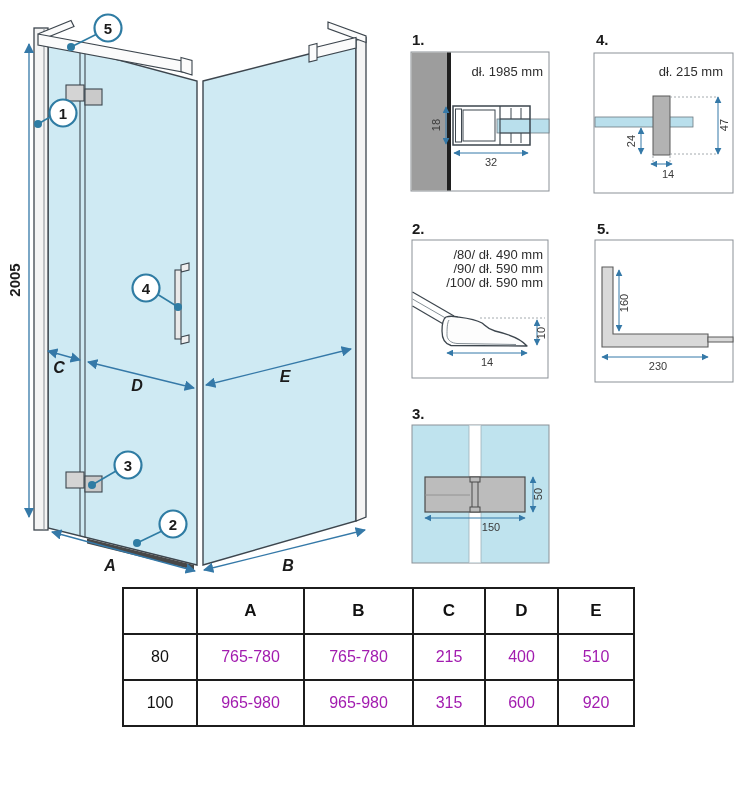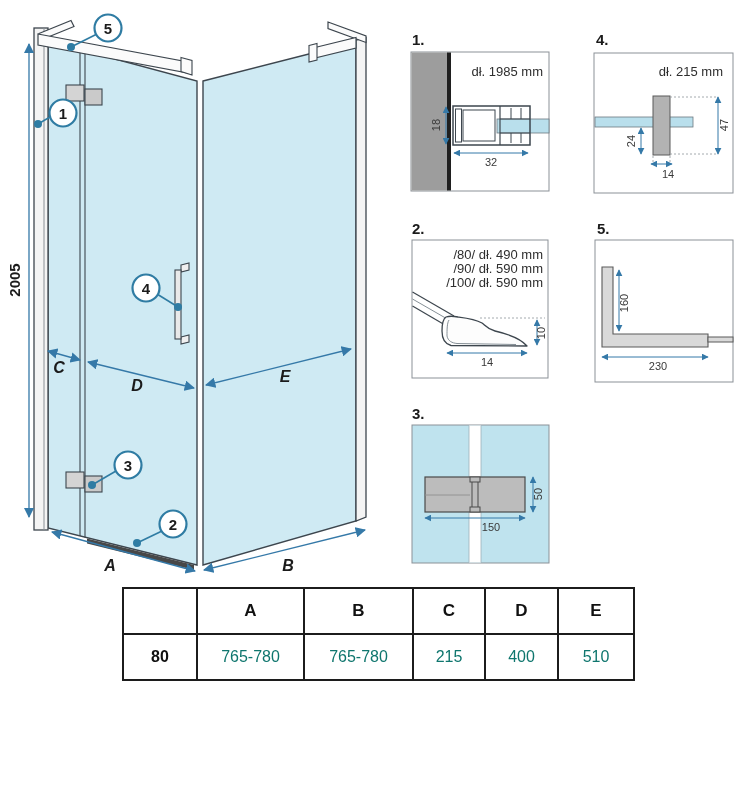--- a/index.html
+++ b/index.html
@@ -9,24 +9,24 @@
   }
   svg text{font-family:"Liberation Sans",sans-serif;}
   .dim-num{font-size:11px;fill:#3a3a3a;}
   .dim-title{font-size:13px;fill:#2e2e2e;}
   .box-label{font-size:15px;font-weight:bold;fill:#1b1b1b;}
   .iso-letter{font-size:16px;font-weight:bold;font-style:italic;fill:#1b1b1b;}
   .callout-num{font-size:15px;font-weight:bold;fill:#1b1b1b;}
   #spec-table{position:absolute;left:122px;top:587px;border-collapse:collapse;table-layout:fixed;}
   #spec-table td{
     border:2px solid #1c1c1c;text-align:center;vertical-align:middle;
-    font-size:16px;color:#0f766e;height:44px;padding:0;background:#fff;
+    font-size:16px;color:#a21caf;height:44px;padding:0;background:#fff;
   }
   #spec-table td.hdr{font-weight:bold;font-size:17px;color:#111;}
-  #spec-table td.rowlab{font-weight:bold;font-size:16px;color:#111;}
+  #spec-table td.rowlab{font-weight:normal;font-size:16px;color:#111;}
 </style>
 </head>
 <body>
 
 <div class="canvas">
 
   <svg style="position:absolute;left:0;top:0" width="400" height="585" viewBox="0 0 400 585">
     <defs>
       <marker id="arrM" viewBox="0 0 10 10" refX="9" refY="5" markerWidth="8" markerHeight="8" orient="auto-start-reverse">
           <path d="M0,0 L10,5 L0,10 z" fill="#3579a8"></path>
@@ -283,16 +283,24 @@
       <td class="hdr">E</td>
     </tr>
     <tr>
       <td class="rowlab">80</td>
       <td>765-780</td>
       <td>765-780</td>
       <td>215</td>
       <td>400</td>
       <td>510</td>
     </tr>
+    <tr>
+      <td class="rowlab">100</td>
+      <td>965-980</td>
+      <td>965-980</td>
+      <td>315</td>
+      <td>600</td>
+      <td>920</td>
+    </tr>
   </tbody>
     </table>
 
 </div>
 
 </body></html>

